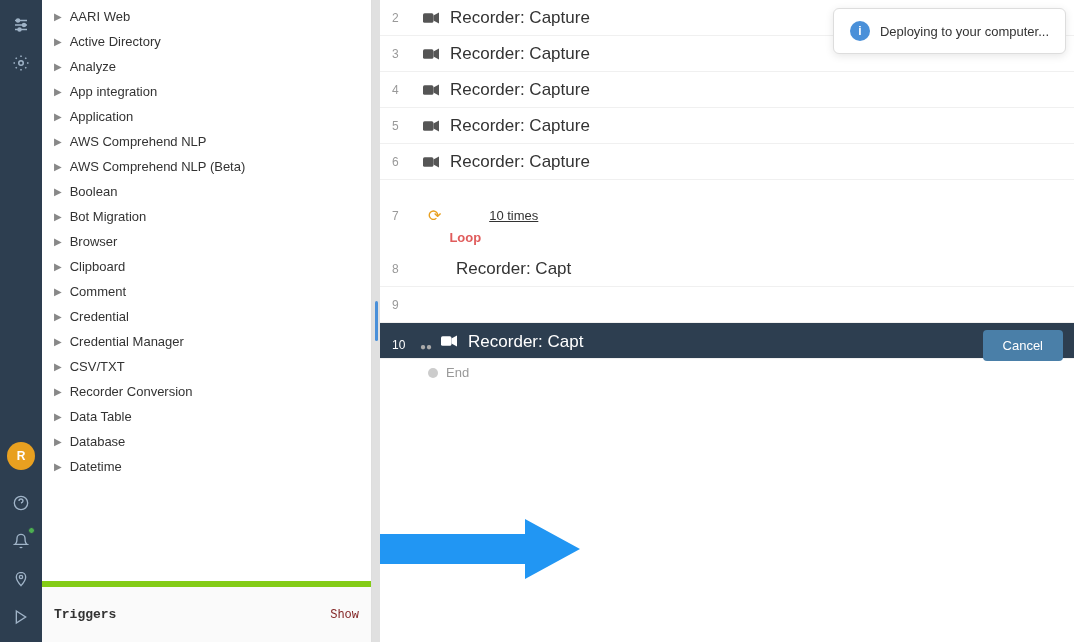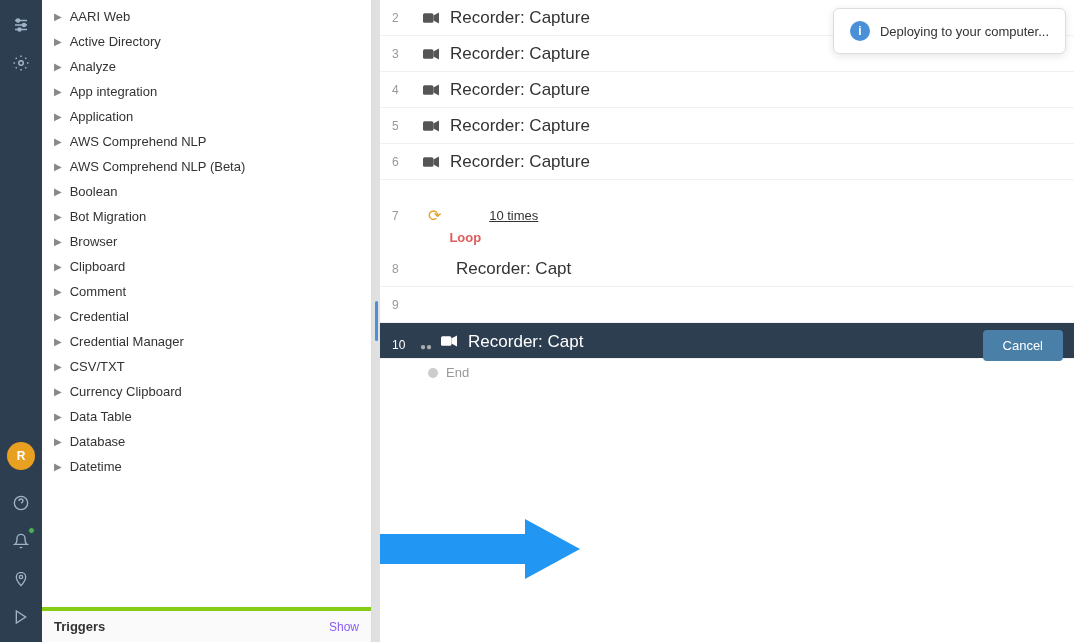--- a/index.html
+++ b/index.html
@@ -79,34 +79,35 @@
       font-size: 13px;
     }
     .pkg-item .chevron {
       color: #888;
       font-size: 10px;
       margin-right: 8px;
       flex-shrink: 0;
     }
 
     .triggers-footer {
-      border-top: 4px solid #84cc16;
-      padding: 8px 12px;
+      border-top: 6px solid #84cc16;
+      padding: 20px 12px;
       display: flex;
       align-items: center;
       justify-content: space-between;
       background: #fafafa;
+      font-family: Liberation Mono, monospace;
     }
     .triggers-label {
       font-weight: 600;
       color: #333;
       font-size: 13px;
     }
     .triggers-show {
-      color: #8b5cf6;
+      color: #7f1d1d;
       font-size: 12px;
       cursor: pointer;
     }
 
     
     .drag-handle {
       width: 8px;
       background: #e0e0e0;
       cursor: col-resize;
       flex-shrink: 0;
@@ -399,21 +400,21 @@
       <div class="pkg-item">
         <span class="chevron">▶</span>
         <span>Credential Manager</span>
       </div>
       <div class="pkg-item">
         <span class="chevron">▶</span>
         <span>CSV/TXT</span>
       </div>
       <div class="pkg-item">
         <span class="chevron">▶</span>
-        <span>Currency Clipboard</span>
+        <span>Recorder Conversion</span>
       </div>
       <div class="pkg-item">
         <span class="chevron">▶</span>
         <span>Data Table</span>
       </div>
       <div class="pkg-item">
         <span class="chevron">▶</span>
         <span>Database</span>
       </div>
       <div class="pkg-item">

